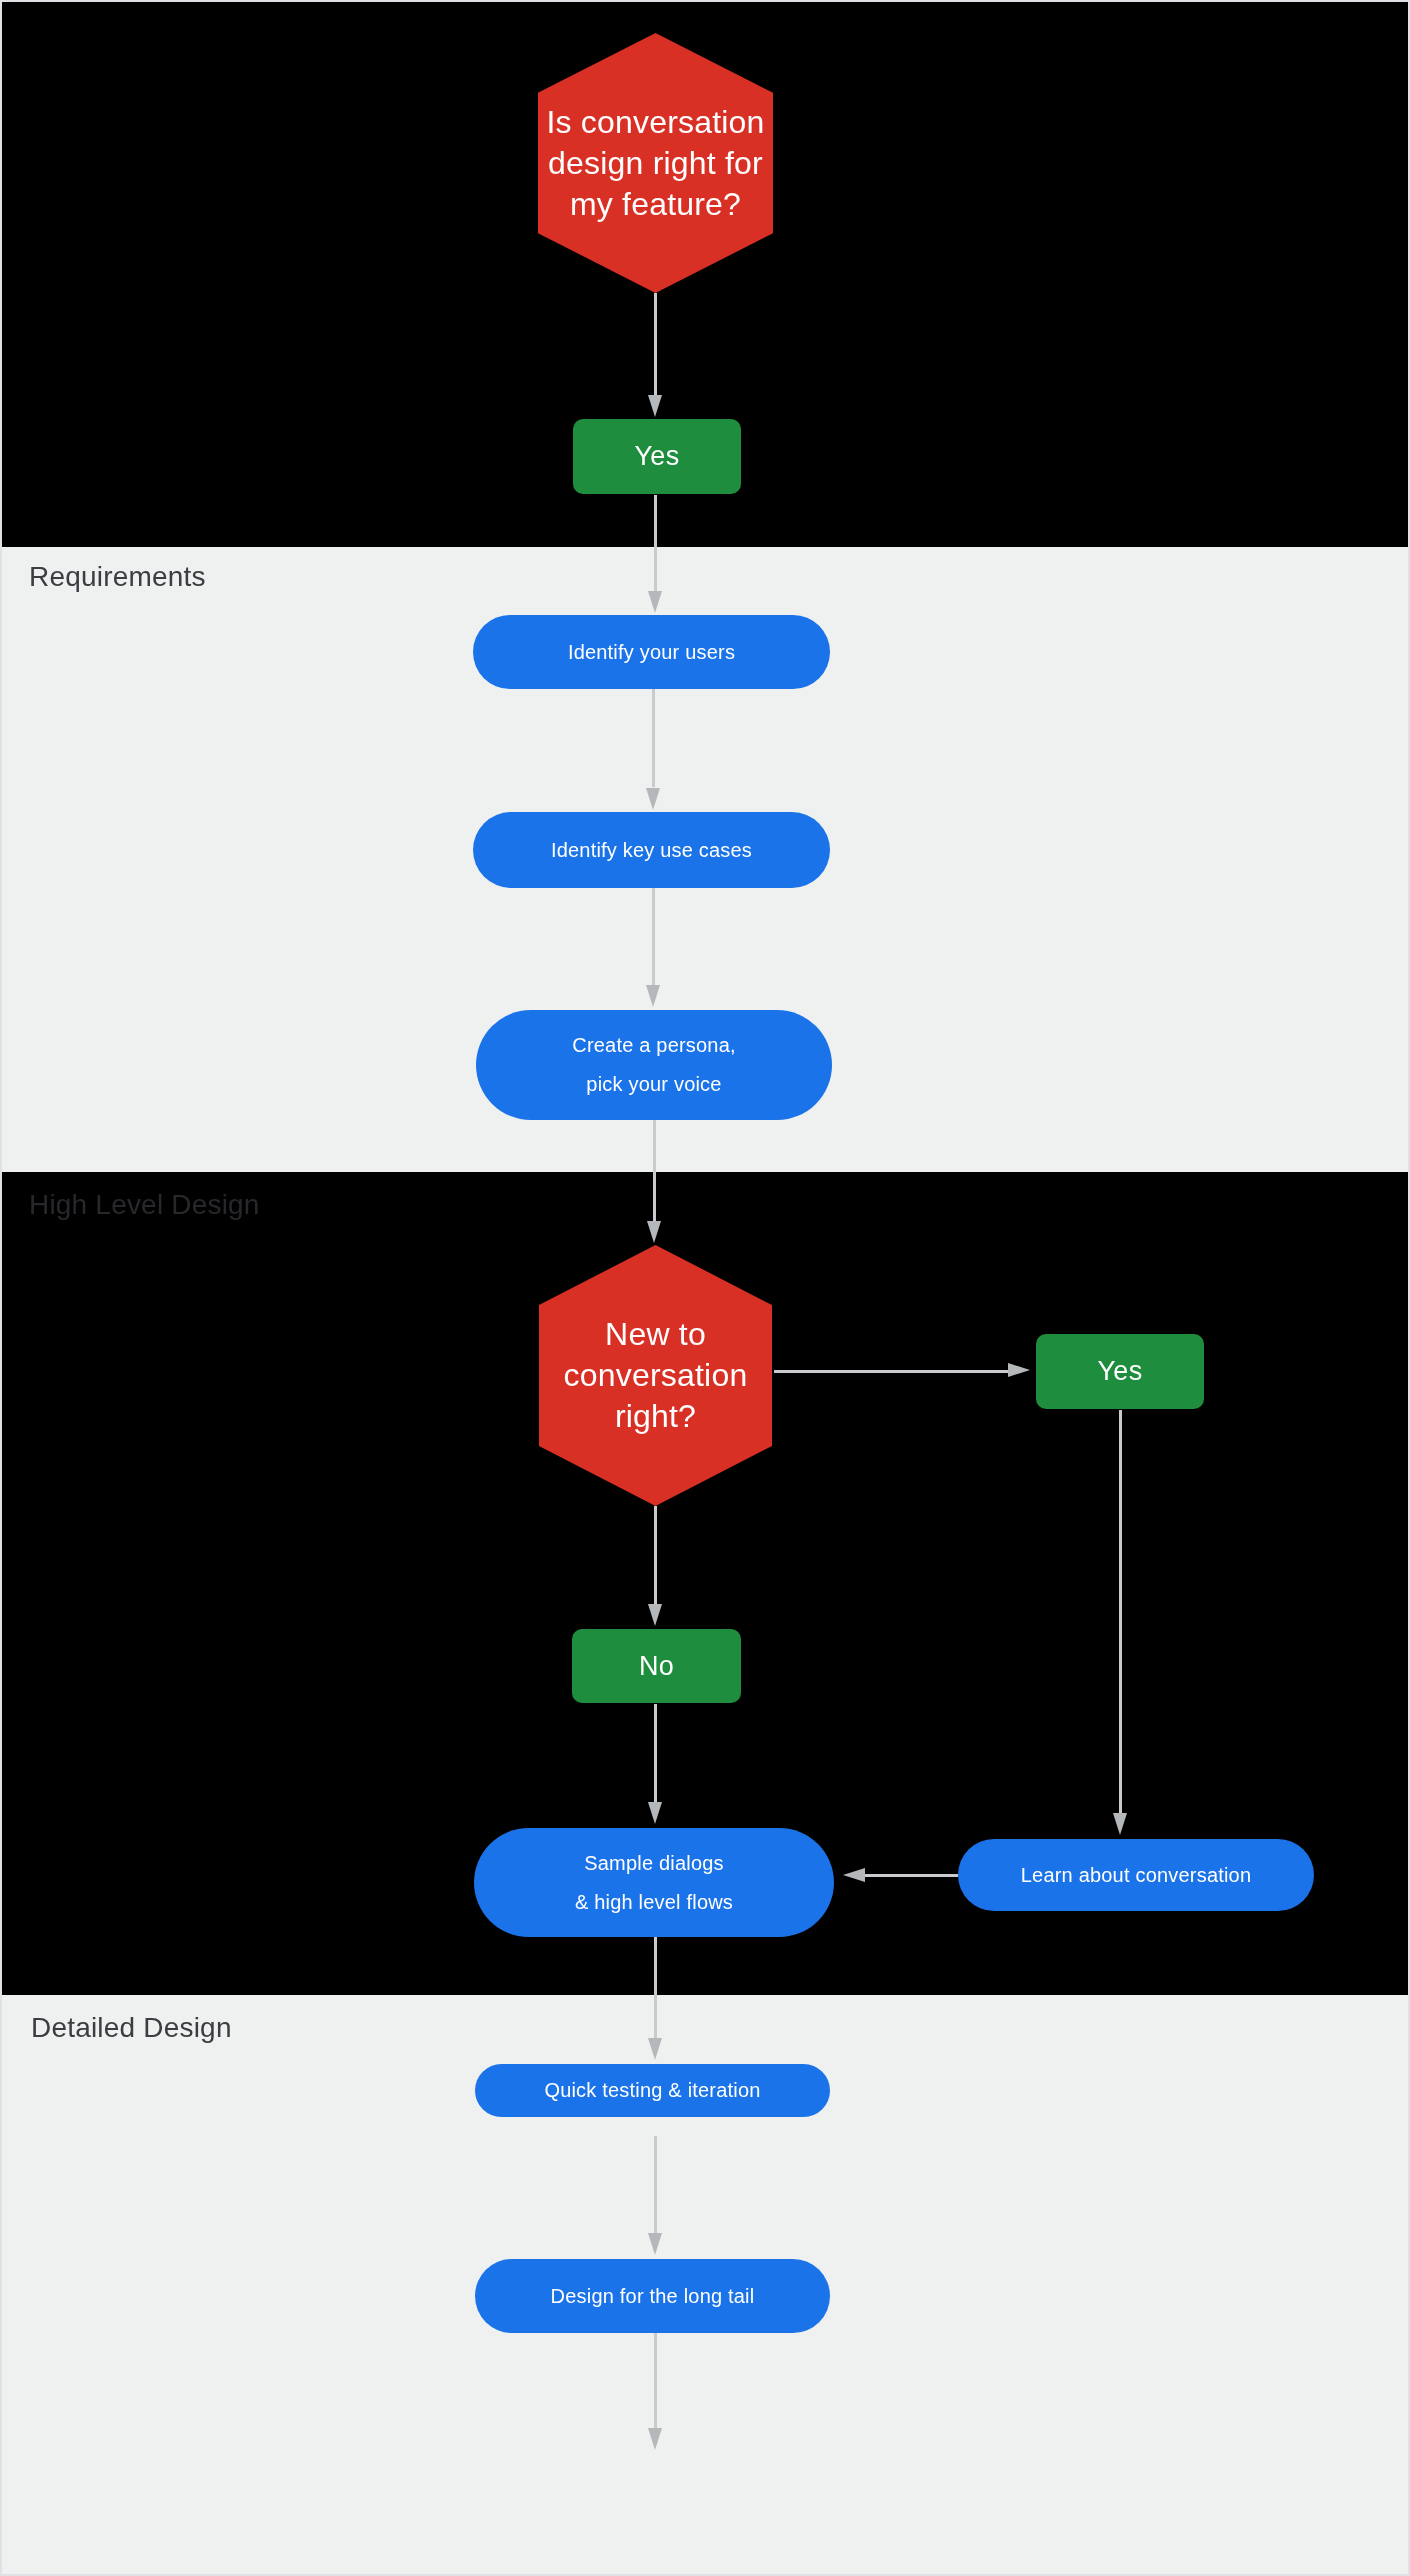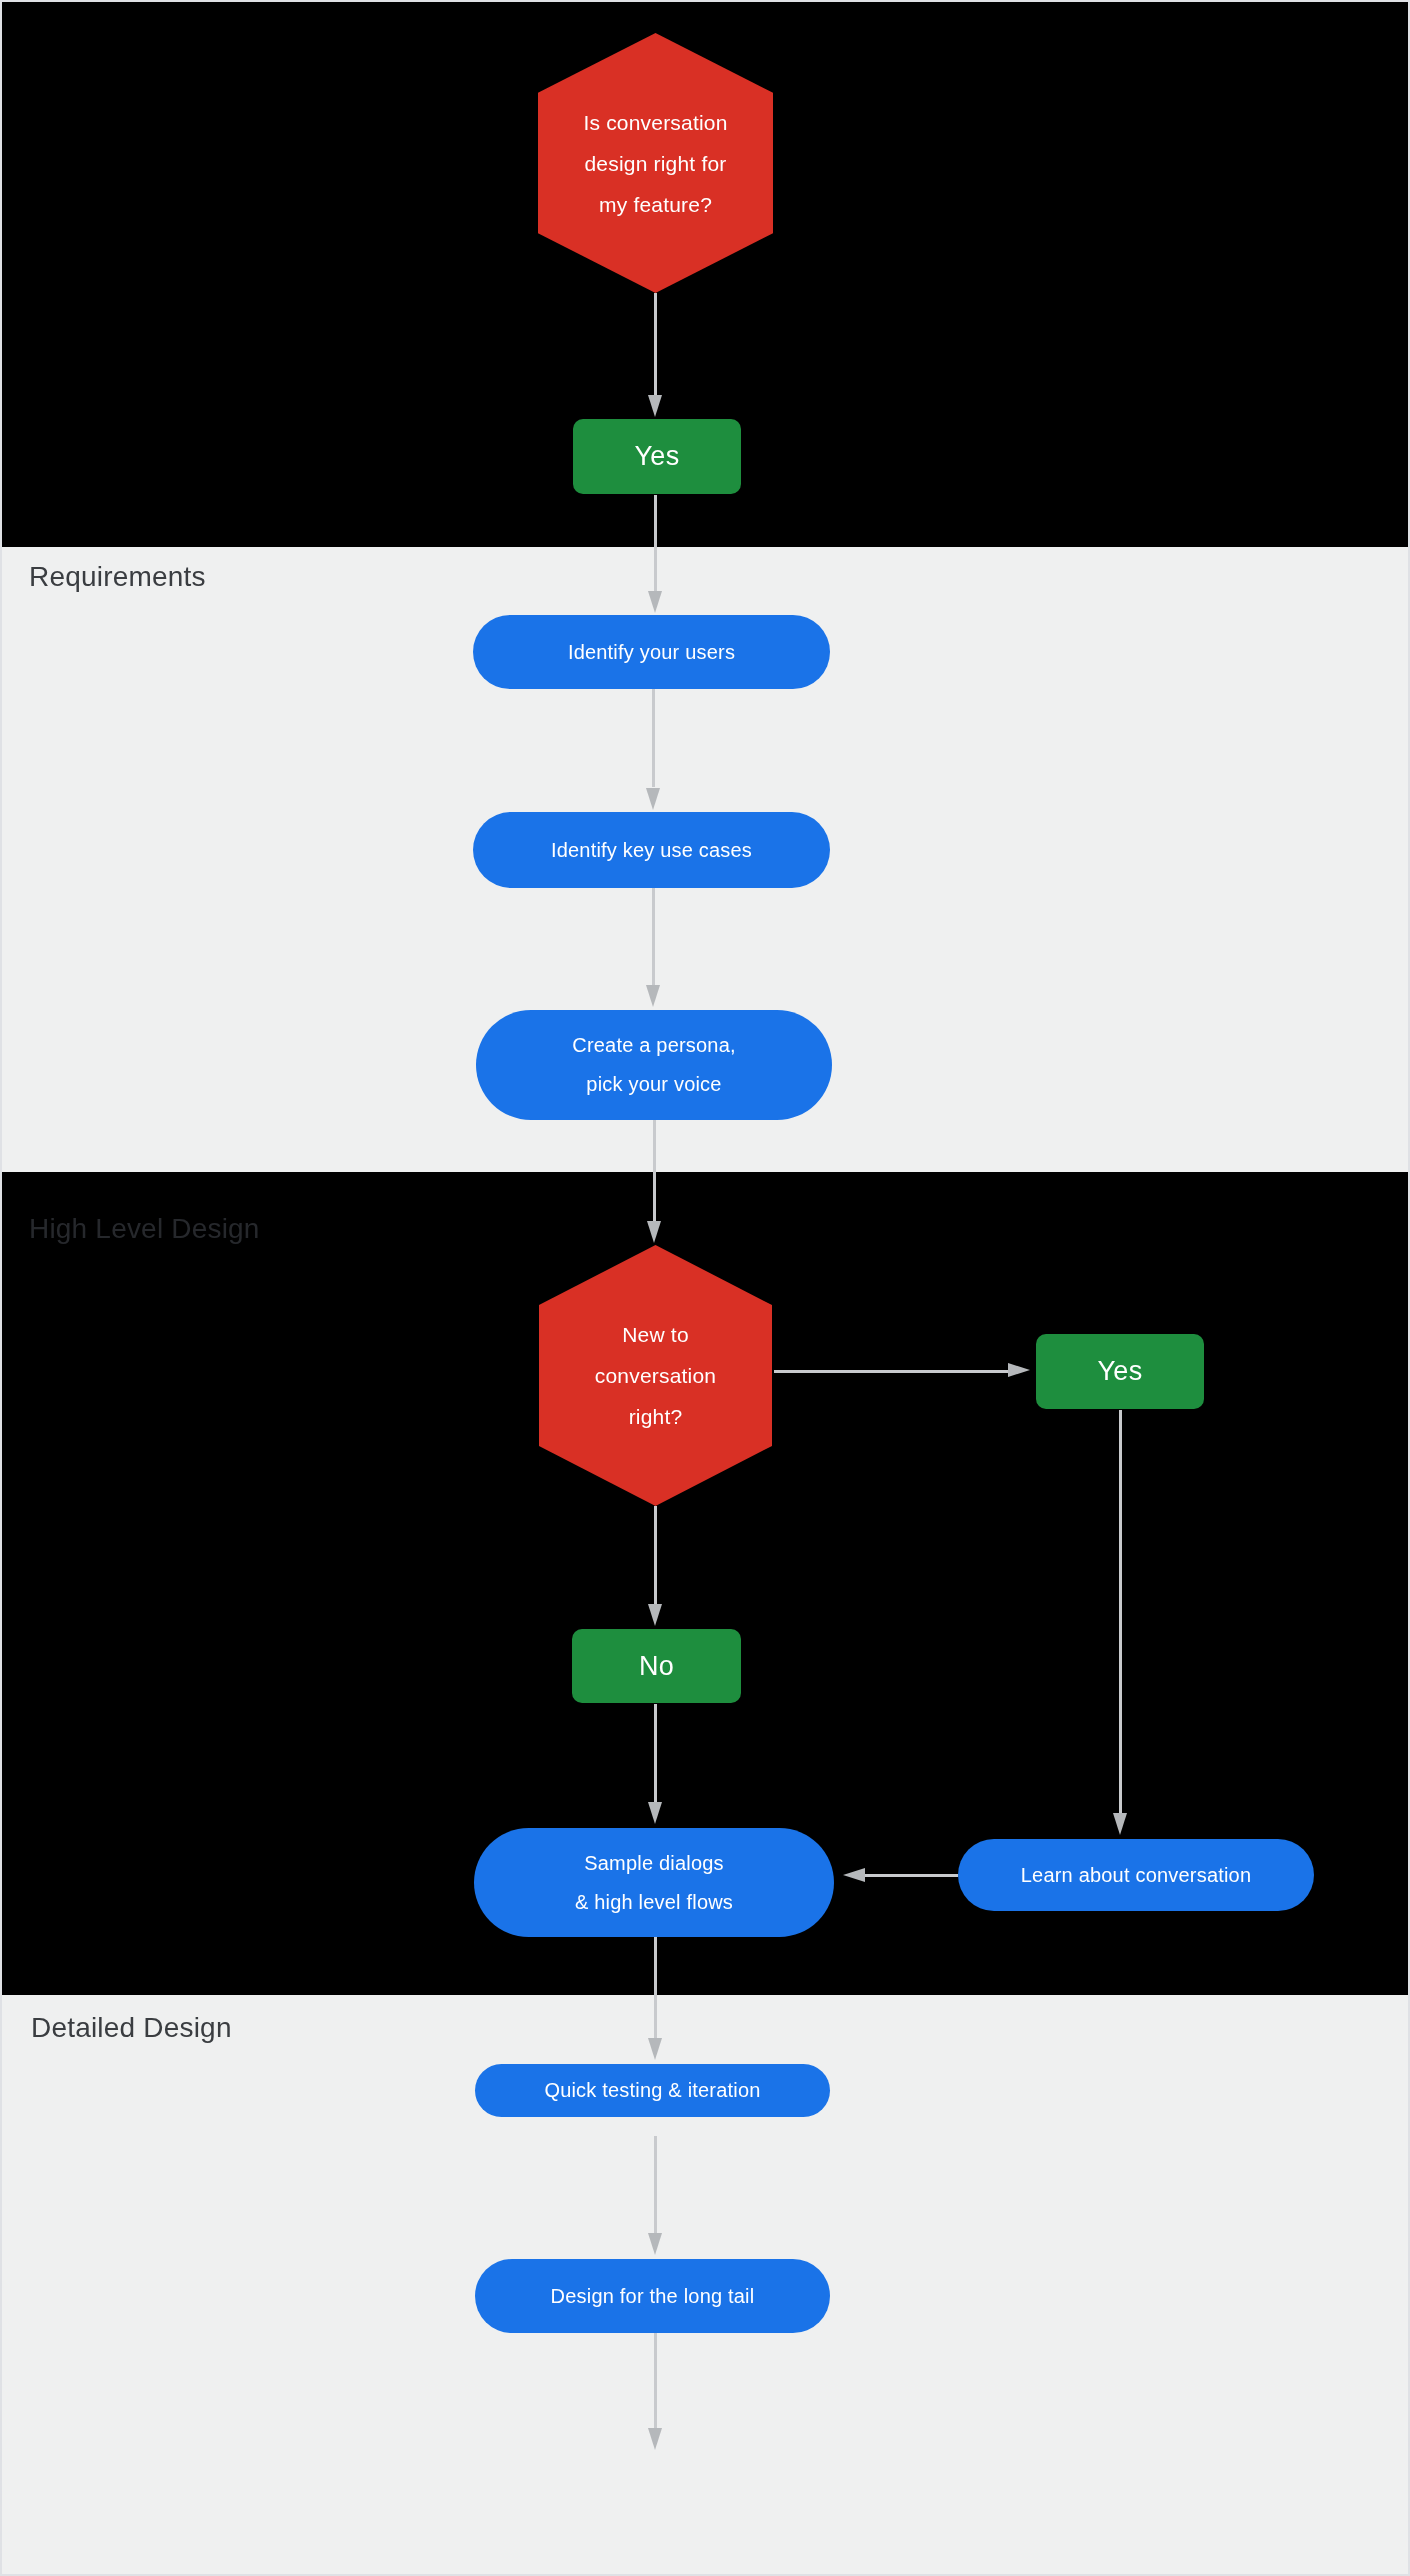--- a/index.html
+++ b/index.html
@@ -9,21 +9,21 @@
     position: relative;
     width: 1410px;
     height: 2576px;
     background: var(--section-dark, #000000);
     font-family: "Liberation Sans", sans-serif;
     overflow: hidden;
   }
 
   
   .section { position: absolute; left: 0; width: 100%; }
-  .section.dark  { background: var(--section-dark, #000000); margin-top: 24px; }
+  .section.dark  { background: var(--section-dark, #000000); }
   .section.light { background: var(--section-light, #EFF0F0); }
 
   .section-label {
     position: absolute;
     font-size: 28px;
     line-height: 39px;
     font-weight: 400;
     letter-spacing: 0.2px;
     white-space: nowrap;
   }
@@ -34,21 +34,21 @@
   .hex {
     position: absolute;
     background: var(--red, #D93025);
     clip-path: polygon(50% 0%, 100% 23%, 100% 77%, 50% 100%, 0% 77%, 0% 23%);
     display: flex;
     flex-direction: column;
     align-items: center;
     justify-content: center;
     text-align: center;
     color: var(--node-text, #FFFFFF);
-    font-size: 21px;
+    font-size: 32px;
     line-height: 41px;
     font-weight: 500;
     letter-spacing: 0.2px;
   }
   .hex span { display: block; }
 
   .btn {
     position: absolute;
     background: var(--green, #1E8E3E);
     border-radius: 10px;

